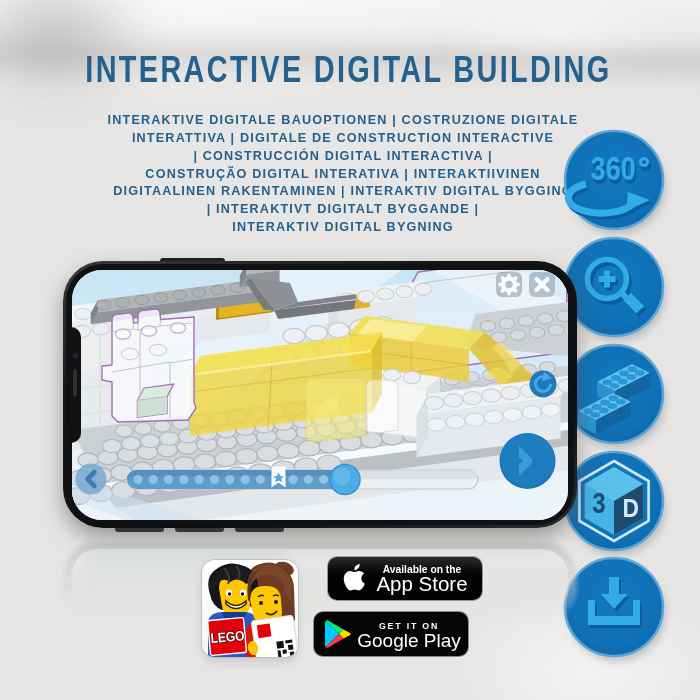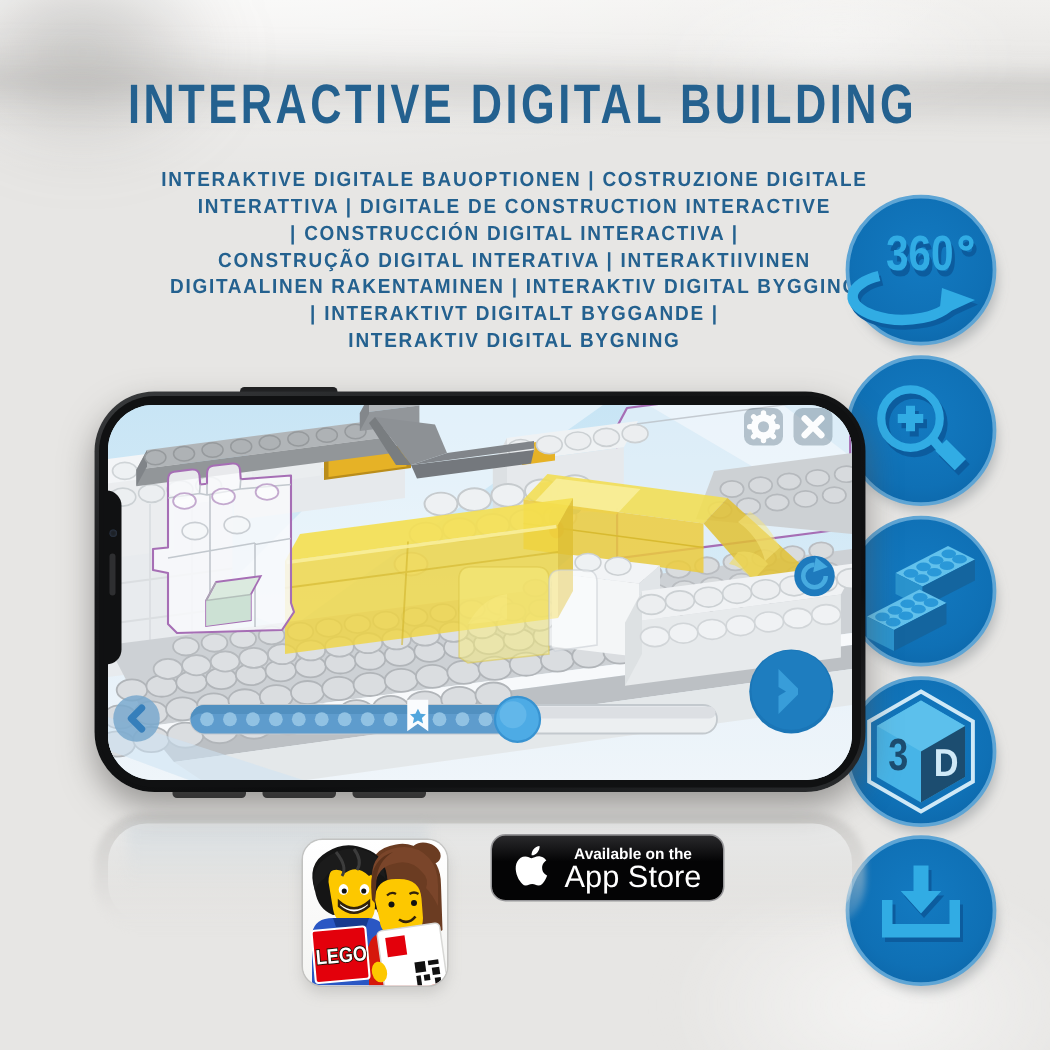--- a/index.html
+++ b/index.html
@@ -603,14 +603,26 @@
 </div>
 
 <div class="abs" style="left:328px;top:557px;width:154px;height:43px;border-radius:9px;background:linear-gradient(180deg,#2a2a2c,#040405 40%);box-shadow:0 0 0 1px #97979a;color:#fff;">
   <svg width="154" height="43" viewBox="0 0 154 43">
     <path id="apple" transform="translate(14,7)" fill="#fff" d="M 12.6 6.2 c 1.3 0 2.9 -0.9 3.8 -2.1 c 0.9 -1.1 1.5 -2.6 1.3 -4.1 c -1.4 0.1 -3 0.9 -4 2.1 c -0.8 1 -1.5 2.6 -1.3 4.1 z M 17.4 6.9 c -2.1 -0.1 -3.9 1.2 -4.9 1.2 c -1 0 -2.6 -1.1 -4.3 -1.1 c -2.2 0 -4.2 1.3 -5.3 3.3 c -2.3 3.9 -0.6 9.7 1.6 12.9 c 1.1 1.6 2.4 3.3 4.1 3.2 c 1.6 -0.1 2.2 -1 4.2 -1 c 1.9 0 2.5 1 4.2 1 c 1.8 0 2.9 -1.6 4 -3.1 c 1.2 -1.8 1.7 -3.5 1.8 -3.6 c -0.1 -0.1 -3.4 -1.3 -3.4 -5.2 c 0 -3.2 2.6 -4.8 2.8 -4.9 c -1.6 -2.3 -4 -2.6 -4.8 -2.7 z"></path>
     <text x="94" y="15.5" text-anchor="middle" font-family="Liberation Sans,sans-serif" font-weight="bold" font-size="10.3" fill="#fff">Available on the</text>
     <text x="94" y="34" text-anchor="middle" font-family="Liberation Sans,sans-serif" font-size="20.5" fill="#fff">App Store</text>
   </svg>
 </div>
 
-
+<div class="abs" style="left:314px;top:612px;width:154px;height:44px;border-radius:9px;background:#050506;box-shadow:0 0 0 1px #8a8a8d;color:#fff;">
+  <svg width="154" height="44" viewBox="0 0 154 44">
+    <g transform="translate(11,8)">
+      <path d="M 0.8 0.9 L 14 14 L 0.8 27.1 C 0.3 26.6 0 25.8 0 24.9 V 3.1 C 0 2.2 0.3 1.4 0.8 0.9 Z" fill="#00c9fd"></path>
+      <path d="M 0.8 0.9 C 1.3 0.3 2.3 0.1 3.2 0.6 L 18.6 9.4 L 14 14 Z" fill="#00ef76"></path>
+      <path d="M 14 14 L 18.6 9.4 L 24.6 12.8 C 26.1 13.7 26.1 14.3 24.6 15.2 L 18.6 18.6 Z" fill="#ffd900"></path>
+      <path d="M 14 14 L 18.6 18.6 L 3.2 27.4 C 2.3 27.9 1.3 27.7 0.8 27.1 Z" fill="#ff3a44"></path>
+    </g>
+    <text x="95" y="17" text-anchor="middle" font-family="Liberation Sans,sans-serif" font-weight="bold" font-size="8.8" fill="#fff" letter-spacing="1.8">GET IT ON</text>
+    <text x="95" y="35" text-anchor="middle" font-family="Liberation Sans,sans-serif" font-size="19" fill="#fff">Google Play</text>
+  </svg>
 </div>
 
+</div>
+
 </body></html>

